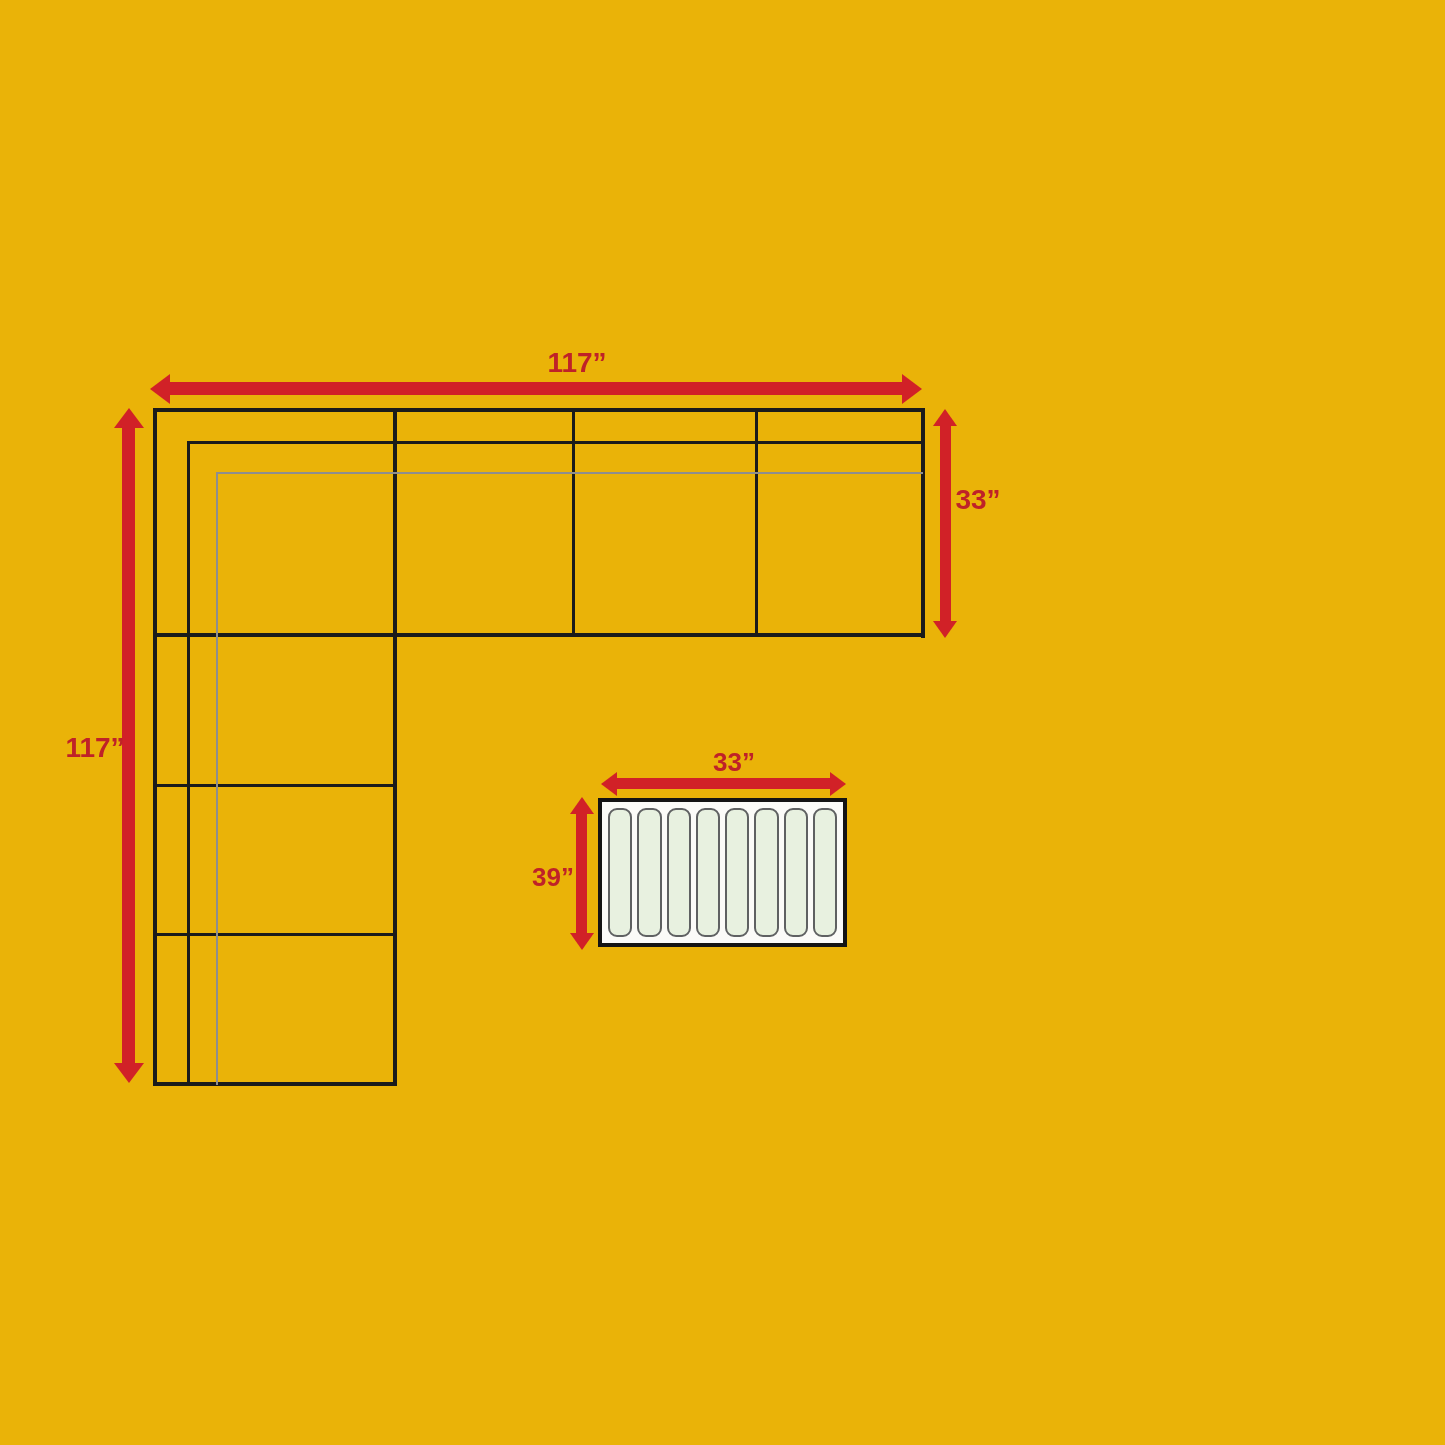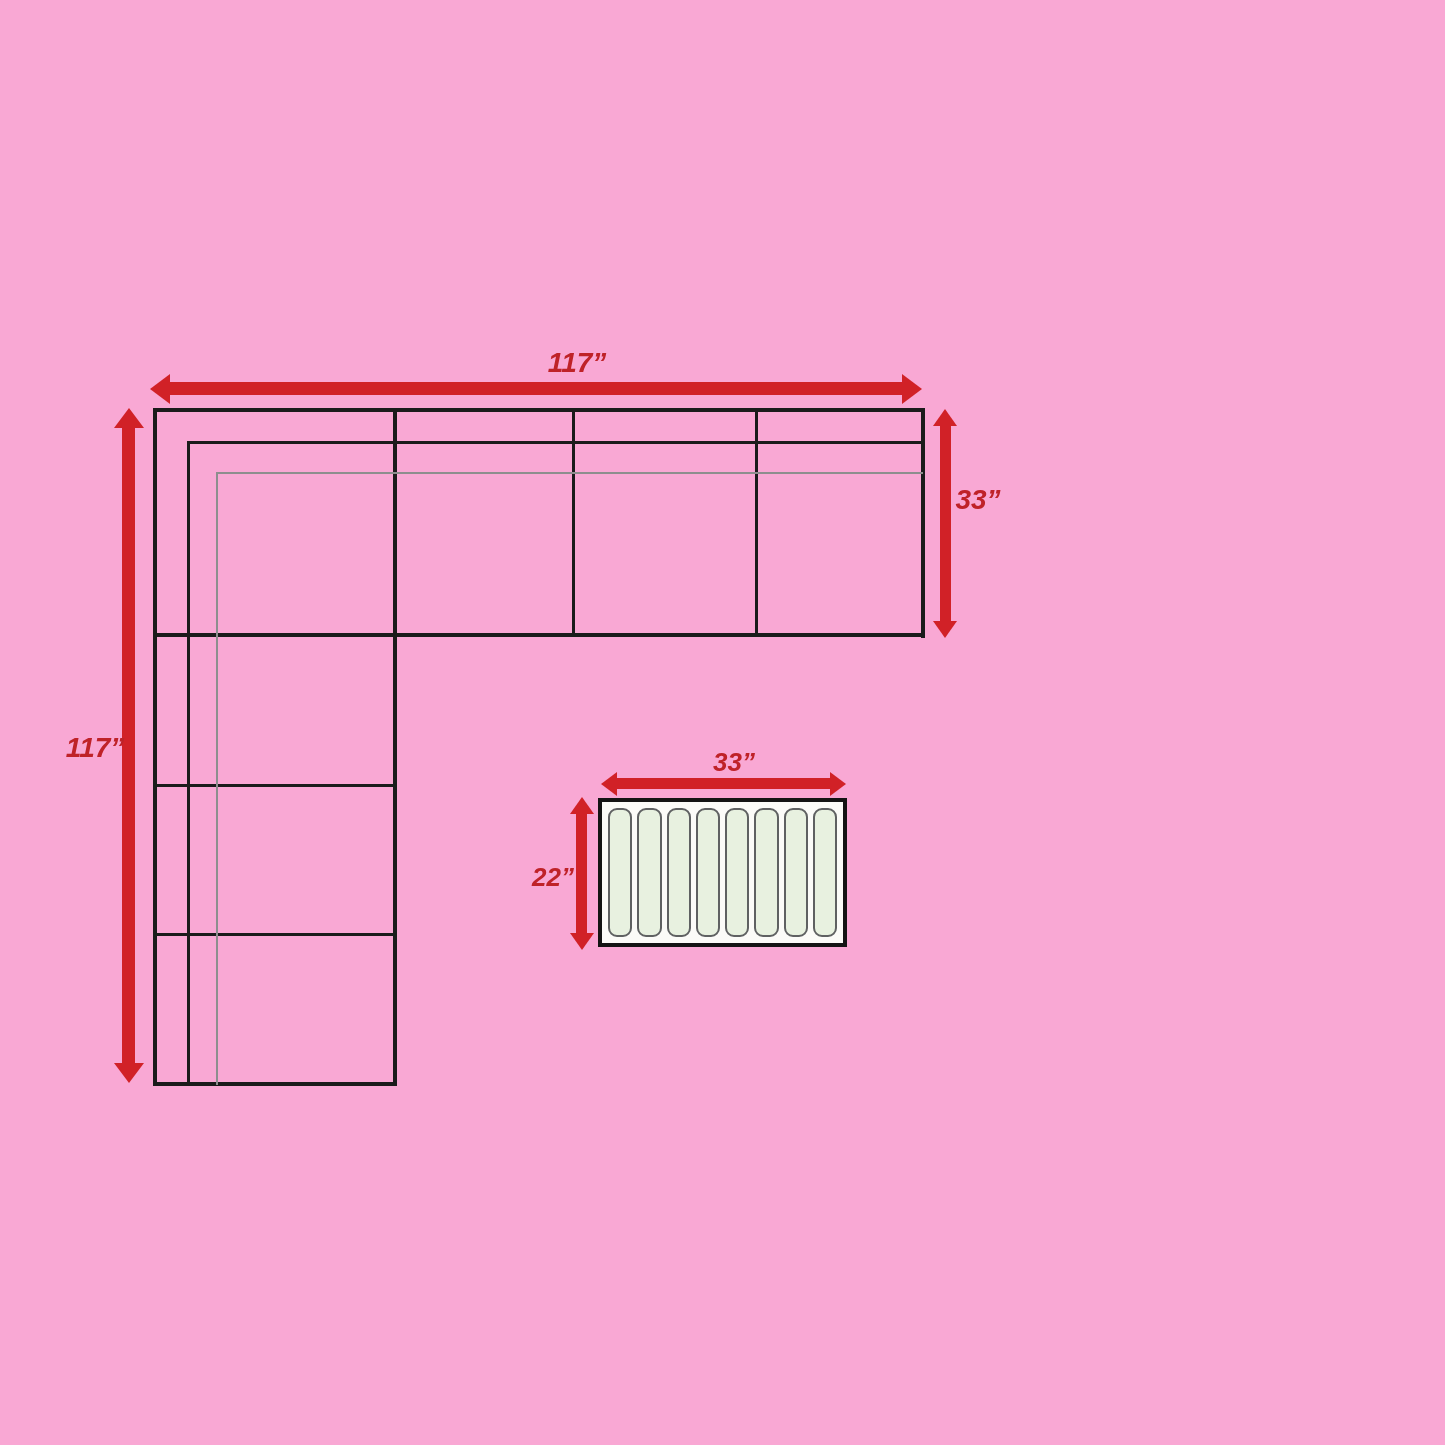--- a/index.html
+++ b/index.html
@@ -9,24 +9,23 @@
     --line-thin:#8e8e8e;
     --table-border:#141414;
     --slat-fill:#e8f1e0;
     --slat-border:#5f6162;
     --table-bg:#fbfbf8;
   }
   html,body{margin:0;padding:0;background:#ffffff;}
   .canvas{
     position:relative;
     width:1445px;height:1445px;
-    background:#f9a8d4;
+    background:#eab308;
     font-family:"Liberation Sans", sans-serif;
     overflow:hidden;
-    font-style:italic;
   }
   
   .ln{position:absolute;background:var(--line-dark);}
   .ln.thin{background:var(--line-thin);}
   
   .dim-label{
     position:absolute;
     transform:translate(-50%,-50%);
     color:var(--label-red);
     font-weight:bold;
@@ -133,15 +132,15 @@
     <div class="shaft" style="left:615px;top:778px;width:217px;height:11px;"></div>
     <div class="head sm-right" style="left:830px;top:772px;"></div>
   </div>
   <div class="dim-label small" style="left:734px;top:762px;">33”</div>
 
   <div>
     <div class="head sm-up" style="left:570px;top:797px;"></div>
     <div class="shaft" style="left:576px;top:812px;width:11px;height:123px;"></div>
     <div class="head sm-down" style="left:570px;top:933px;"></div>
   </div>
-  <div class="dim-label small" style="left:553px;top:877px;">22”</div>
+  <div class="dim-label small" style="left:553px;top:877px;">39”</div>
 
 </div>
 
 </body></html>

